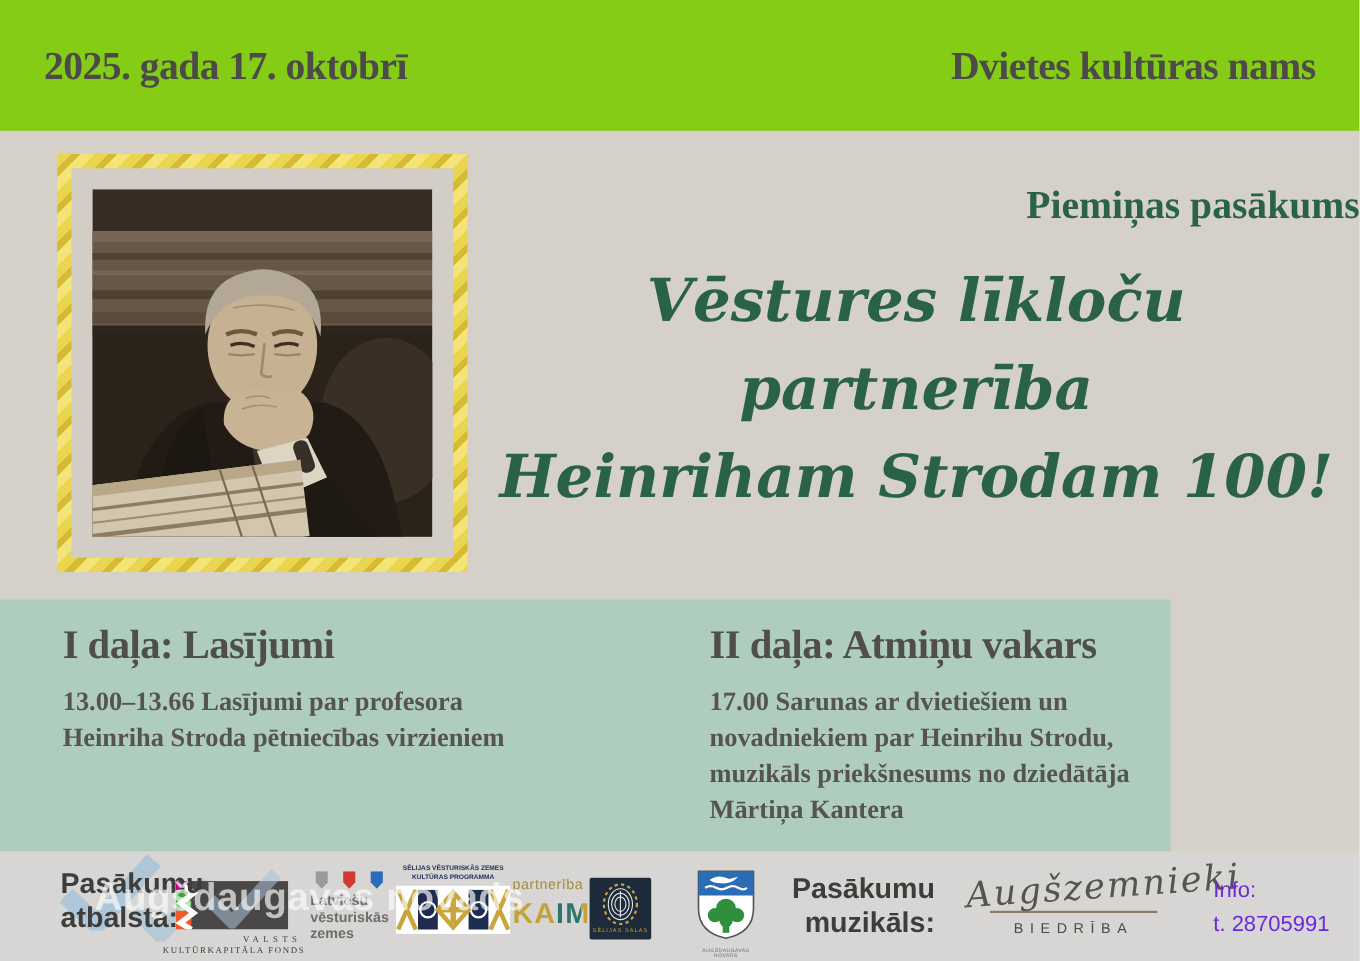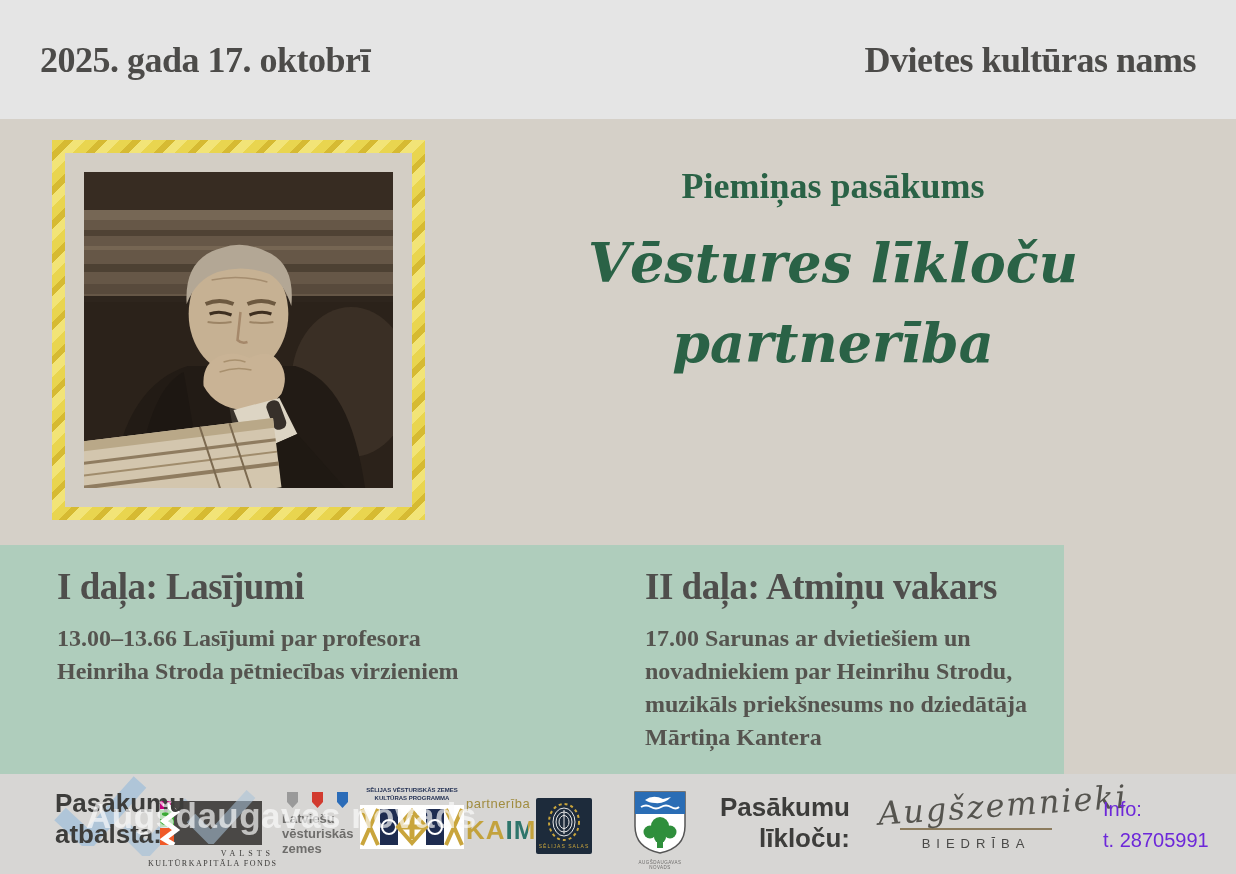--- a/index.html
+++ b/index.html
@@ -3,41 +3,41 @@
 <meta charset="utf-8">
 <style>
   html,body{margin:0;padding:0;}
   .poster{
     position:relative;width:1236px;height:874px;overflow:hidden;
     background:#d5d0c8;font-family:"Liberation Serif",serif;
   }
   
   .topbar{
     position:absolute;left:0;top:0;width:1236px;height:119px;
-    background:#e5e5e5;display:flex;align-items:center;justify-content:space-between;
+    background:#84cc16;display:flex;align-items:center;justify-content:space-between;
     box-sizing:border-box;padding:0 40px;
   }
   .topbar .t{
     font-size:36px;font-weight:700;color:#4c4b49;letter-spacing:-.5px;
   }
   
   .hero{position:absolute;left:0;top:119px;width:1236px;height:426px;background:#d5d0c8;}
   .photo-frame{
     position:absolute;left:52px;top:21px;width:373px;height:380px;margin:0;
     box-sizing:border-box;padding:13px;
     background:
       radial-gradient(circle at 18% 22%, rgba(176,130,20,.55) 0 5px, rgba(0,0,0,0) 6px),
       radial-gradient(circle at 72% 80%, rgba(176,130,20,.5) 0 6px, rgba(0,0,0,0) 7px),
       radial-gradient(circle at 88% 30%, rgba(255,240,160,.8) 0 5px, rgba(0,0,0,0) 6px),
       repeating-linear-gradient(135deg,#e9d54f 0 9px,#d6ba32 9px 15px,#f2e477 15px 24px);
   }
   .photo-mat{width:100%;height:100%;box-sizing:border-box;padding:19px;background:#d3cec5;}
   .photo{width:100%;height:100%;display:block;}
   .hero-text{position:absolute;left:430px;top:46px;width:806px;text-align:center;}
-  .kicker{font-size:36px;font-weight:700;color:#2a6246;margin-bottom:16px;}
+  .kicker{font-size:36px;font-weight:700;color:#2a6246;margin-bottom:26px;text-align:right;}
   .script-title{
     font-family:"DejaVu Serif",serif;font-style:italic;font-weight:700;
     font-size:54px;line-height:80px;color:#2a6246;
   }
   
   .program{
     position:absolute;left:0;top:545px;width:1064px;height:229px;background:#afcdbc;
     box-sizing:border-box;padding-top:20px;
   }
   .program .col{position:absolute;top:20px;}
@@ -167,20 +167,21 @@
             <path d="M-6 308 H194" stroke="#8f7c60" stroke-width="4"></path>
             <path d="M120 262 l14 70 M150 262 l14 70" stroke="#7c6a50" stroke-width="2"></path>
           </g>
         </svg>
       </div>
     </figure>
     <div class="hero-text">
       <div class="kicker">Piemiņas pasākums</div>
       <div class="script-title">Vēstures līkloču</div>
       <div class="script-title">partnerība</div>
+      <div class="script-title">Heinriham Strodam 100!</div>
     </div>
   </section>
 
   <section class="program">
     <div class="col p1">
       <h2>I daļa: Lasījumi</h2>
       <div class="body">
         <span>13.00–13.66 Lasījumi par profesora</span>
         <span>Heinriha Stroda pētniecības virzieniem</span>
       </div>
@@ -295,21 +296,21 @@
         <circle cx="27" cy="36" r="9" fill="#2f8f3c"></circle>
         <circle cx="17" cy="42" r="6.5" fill="#2f8f3c"></circle>
         <circle cx="37" cy="42" r="6.5" fill="#2f8f3c"></circle>
         <circle cx="27" cy="47" r="6" fill="#2f8f3c"></circle>
       </svg>
       <div class="cap">AUGŠDAUGAVAS NOVADS</div>
     </div>
 
     <div class="label organize">
       <span>Pasākumu</span>
-      <span>līkloču:</span>
+      <span>muzikāls:</span>
     </div>
 
     <div class="augsz">
       <div class="sig">Augšzemnieki</div>
       <div class="rule"></div>
       <div class="sub">BIEDRĪBA</div>
     </div>
 
     <div class="info">
       <span>Info:</span>

